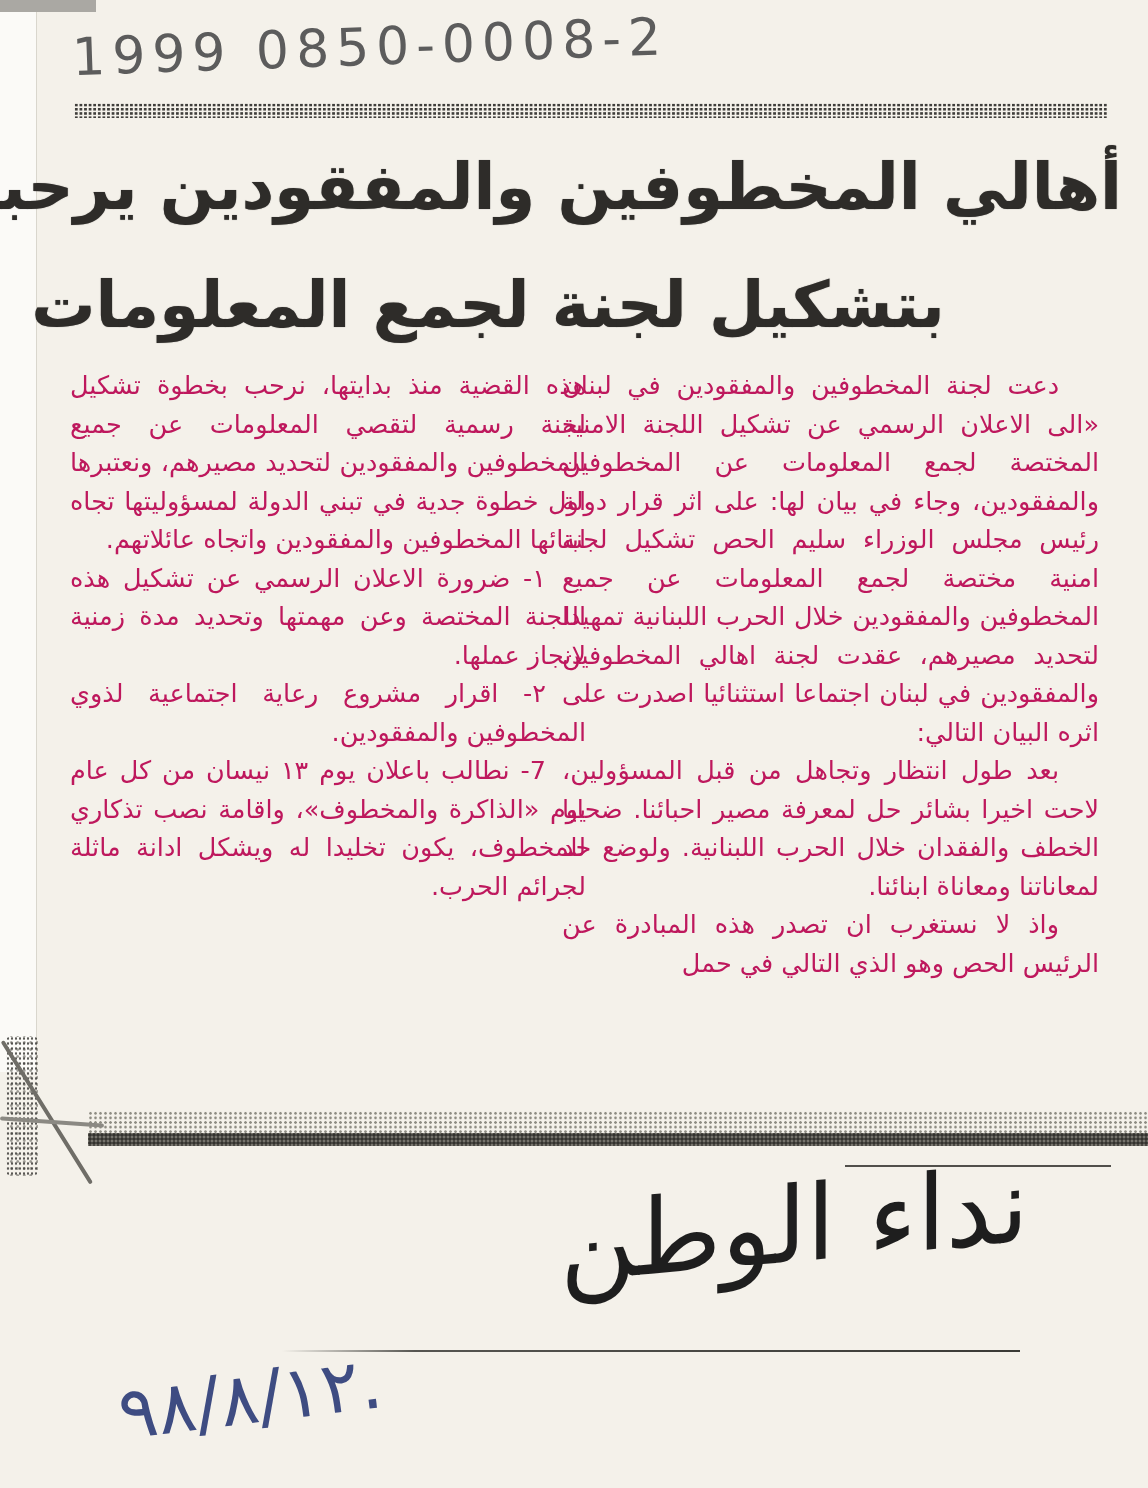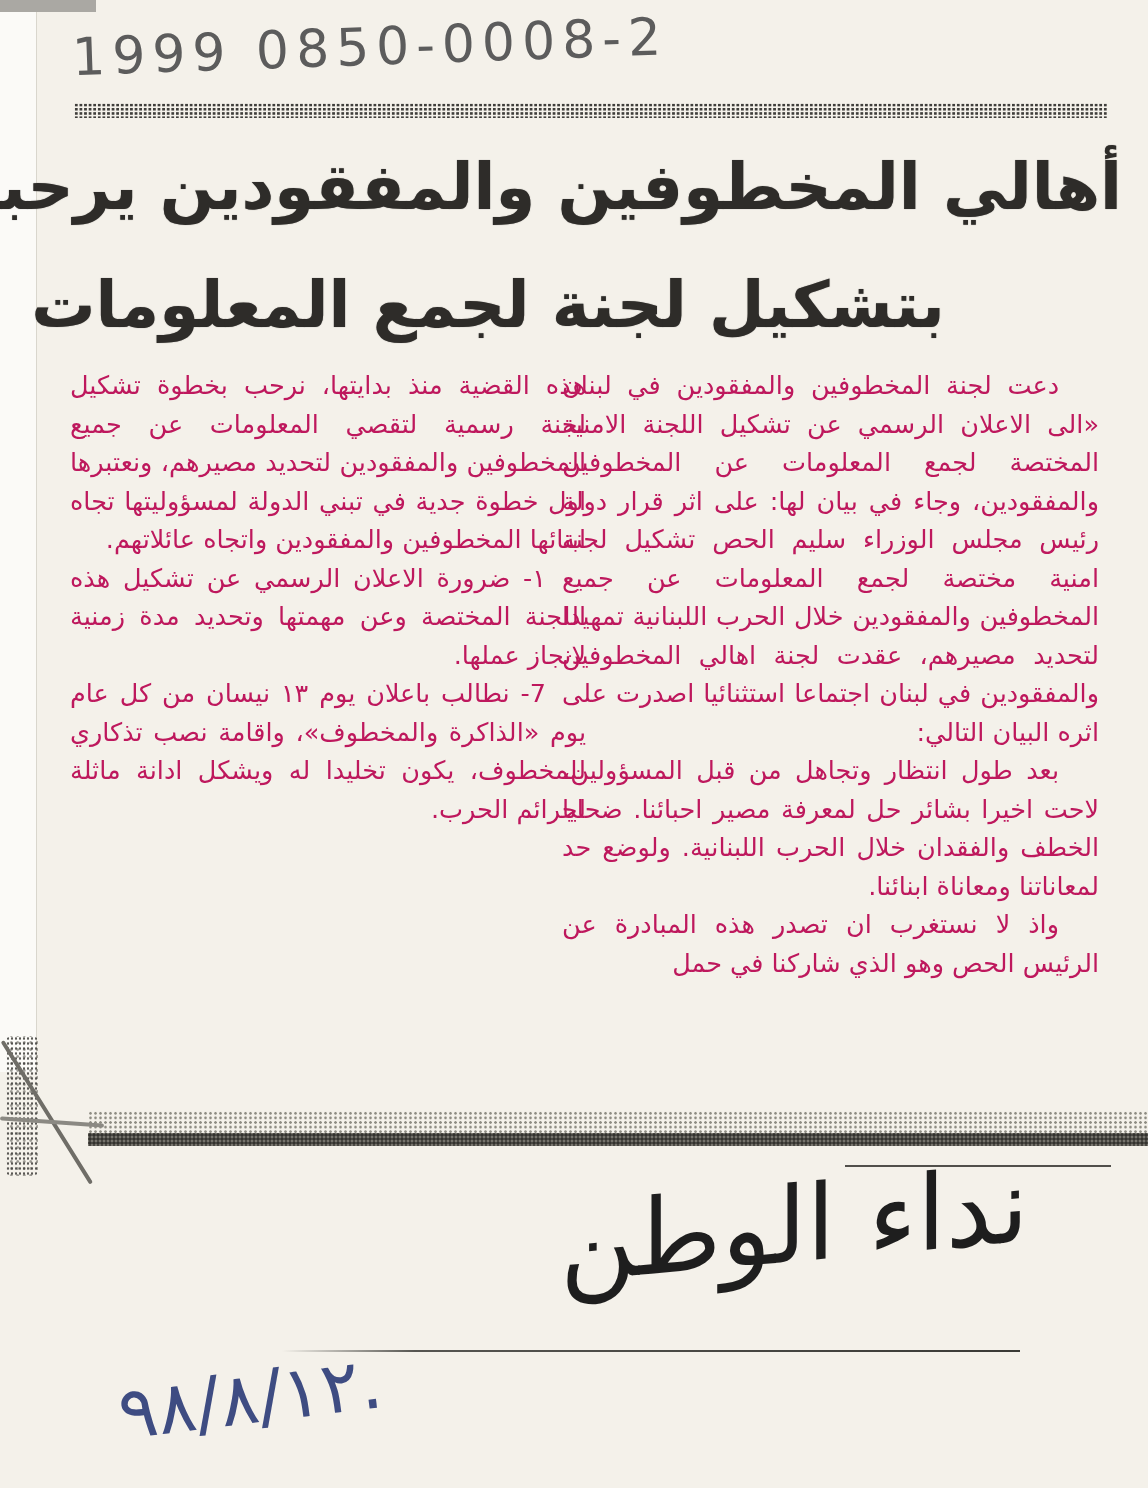--- a/index.html
+++ b/index.html
@@ -115,26 +115,27 @@
   <div class="halftone-top"></div>
 
   <div class="headline">
     <div class="hl-line">أهالي المخطوفين والمفقودين يرحبون</div>
     <div class="hl-line hl-line2">بتشكيل لجنة لجمع المعلومات</div>
   </div>
 
   <div class="col col-right" lang="ar">
     <p class="indent">دعت لجنة المخطوفين والمفقودين في لبنان «الى الاعلان الرسمي عن تشكيل اللجنة الامنية المختصة لجمع المعلومات عن المخطوفين والمفقودين، وجاء في بيان لها: على اثر قرار دولة رئيس مجلس الوزراء سليم الحص تشكيل لجنة امنية مختصة لجمع المعلومات عن جميع المخطوفين والمفقودين خلال الحرب اللبنانية تمهيدا لتحديد مصيرهم، عقدت لجنة اهالي المخطوفين والمفقودين في لبنان اجتماعا استثنائيا اصدرت على اثره البيان التالي:</p>
     <p class="indent">بعد طول انتظار وتجاهل من قبل المسؤولين، لاحت اخيرا بشائر حل لمعرفة مصير احبائنا. ضحايا الخطف والفقدان خلال الحرب اللبنانية. ولوضع حد لمعاناتنا ومعاناة ابنائنا.</p>
-    <p class="indent">واذ لا نستغرب ان تصدر هذه المبادرة عن الرئيس الحص وهو الذي شاركنا في حمل</p>
+    <p class="indent">واذ لا نستغرب ان تصدر هذه المبادرة عن الرئيس الحص وهو الذي التالي في حمل</p>
   </div>
 
   <div class="col col-left" lang="ar">
     <p>هذه القضية منذ بدايتها، نرحب بخطوة تشكيل لجنة رسمية لتقصي المعلومات عن جميع المخطوفين والمفقودين لتحديد مصيرهم، ونعتبرها اول خطوة جدية في تبني الدولة لمسؤوليتها تجاه ابنائها المخطوفين والمفقودين واتجاه عائلاتهم.</p>
     <p class="indent">١- ضرورة الاعلان الرسمي عن تشكيل هذه اللجنة المختصة وعن مهمتها وتحديد مدة زمنية لانجاز عملها.</p>
+    <p class="indent">٢- اقرار مشروع رعاية اجتماعية لذوي المخطوفين والمفقودين.</p>
     <p class="indent">7- نطالب باعلان يوم ١٣ نيسان من كل عام يوم «الذاكرة والمخطوف»، واقامة نصب تذكاري للمخطوف، يكون تخليدا له ويشكل ادانة ماثلة لجرائم الحرب.</p>
   </div>
 
   <div class="band-light"></div>
   <div class="band-dark"></div>
   <div class="clip-edge-line"></div>
 
   <div class="smudge"></div>
   <div class="stroke-diag"></div>
   <div class="stroke-horiz"></div>

